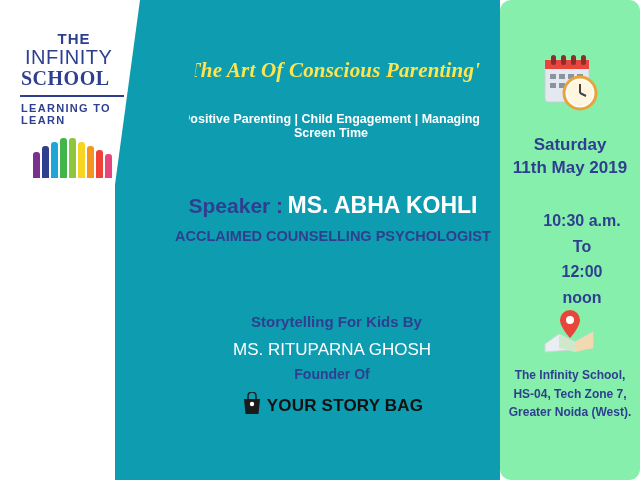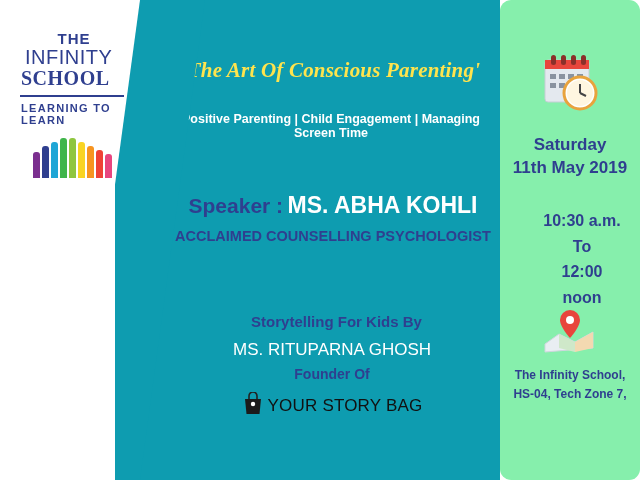--- a/index.html
+++ b/index.html
@@ -199,21 +199,21 @@
     right: 0;
     top: 392px;
     padding-left: 24px;
     display: flex;
     align-items: center;
     justify-content: center;
     gap: 4px;
   }
   .story-brand {
     font-size: 17px;
-    font-weight: normal;
+    font-weight: bold;
     color: #111111;
     letter-spacing: 0.2px;
   }
 
   
   .right-panel {
     position: absolute;
     left: 500px;
     top: 0;
     width: 140px;
@@ -363,16 +363,17 @@
         <polygon points="18,26 18,40 34,44 34,34" fill="#cfe8c9"></polygon>
         <polygon points="34,34 52,24 52,40 34,44" fill="#f3d9b1"></polygon>
         <path d="M29 2 a10 10 0 0 1 10 10 c0 7-10 18-10 18 S19 19 19 12 A10 10 0 0 1 29 2 Z" fill="#e8453c"></path>
         <circle cx="29" cy="12" r="4" fill="#ffffff"></circle>
       </svg>
     </div>
 
     <div class="venue-text">
       <div>The Infinity School,</div>
       <div>HS-04, Tech Zone 7,</div>
+      <div>Greater Noida (West).</div>
     </div>
   </div>
 
 </div>
 
 </body></html>

